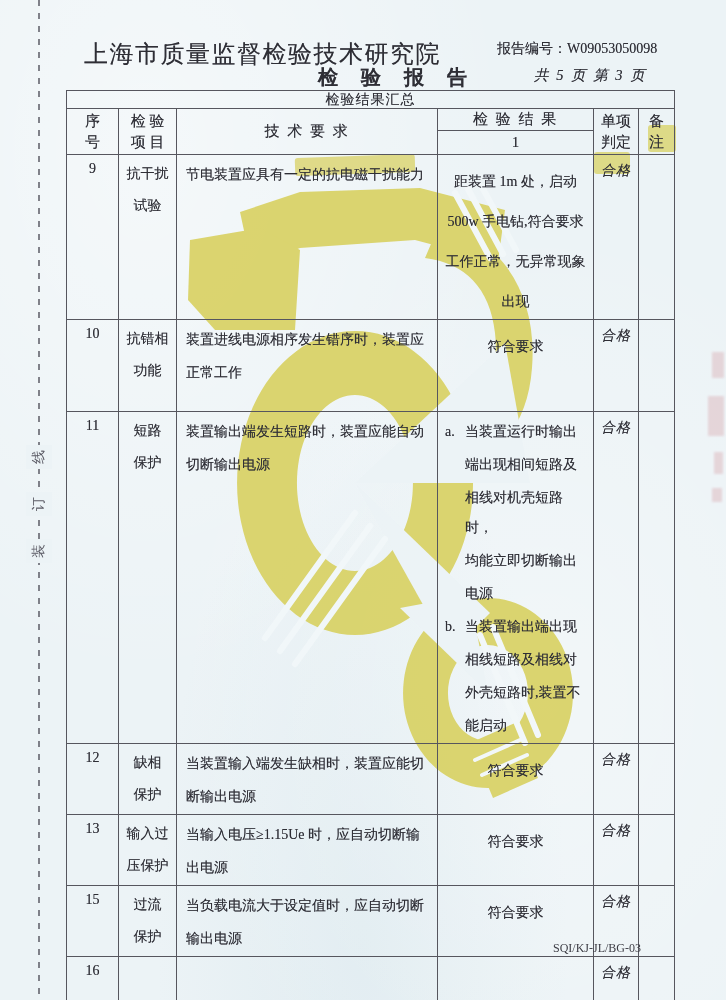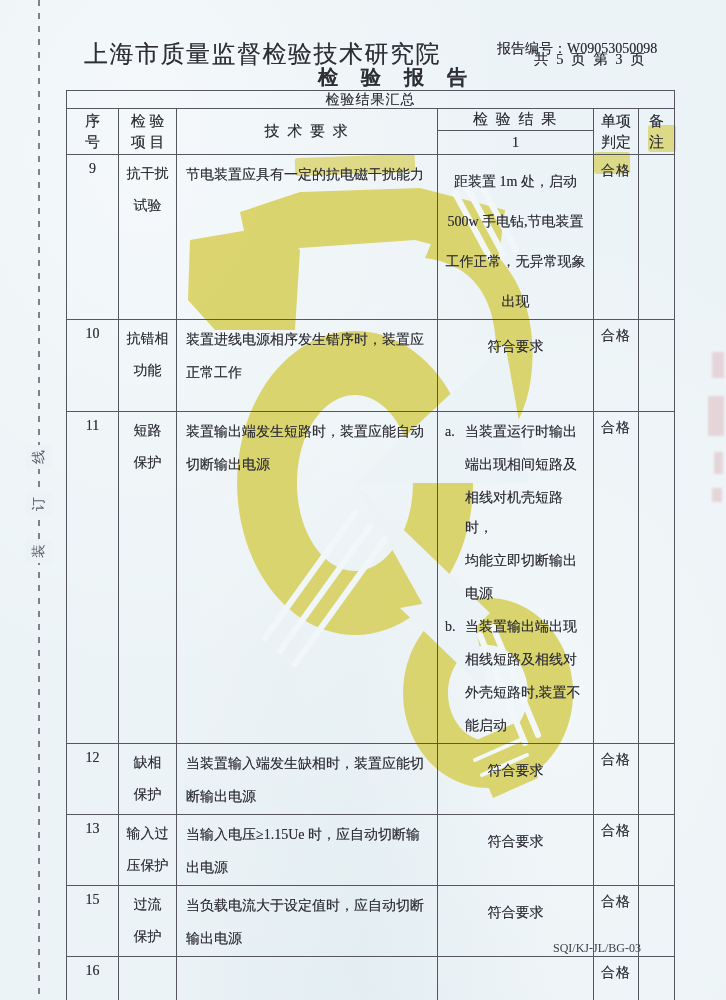--- a/index.html
+++ b/index.html
@@ -31,21 +31,21 @@
     background:var(--paper);
     display:flex;align-items:center;justify-content:center;
     font-size:14px;color:#5a5a64;
     transform:rotate(-90deg);
   }
   .bc0{top:444px}.bc1{top:491px}.bc2{top:538px}
   
   .org{position:absolute;left:84px;top:38px;font-size:24px;letter-spacing:1.5px;}
   .repno{position:absolute;left:497px;top:40px;font-size:14px;}
   .doctitle{position:absolute;left:318px;top:64px;font-size:20px;font-weight:bold;letter-spacing:9px;}
-  .pages{position:absolute;left:534px;top:50px;font-size:14.5px;letter-spacing:2px;}
+  .pages{position:absolute;left:534px;top:66px;font-size:14.5px;letter-spacing:2px;font-style:italic;}
   .footer-code{position:absolute;left:553px;top:941px;font-size:12px;color:#3c3c44;}
   
   .watermark{position:absolute;left:170px;top:183px;width:450px;height:620px;opacity:.85;}
   .wm-patch{position:absolute;background:var(--watermark);opacity:.7;border-radius:3px;}
   .wp1{left:295px;top:156px;width:120px;height:18px;transform:rotate(-2deg);}
   .wp2{left:594px;top:152px;width:36px;height:22px;}
   .wp3{left:648px;top:125px;width:28px;height:27px;}
   
   .redmark{position:absolute;background:var(--stamp_red);opacity:.22;filter:blur(1px);}
   .rm1{left:712px;top:352px;width:12px;height:26px;}
@@ -76,21 +76,21 @@
   tr.r13{height:55px}tr.r14{height:56px}tr.r15{height:56px}tr.r16{height:75px}
   .cell-no{text-align:center;padding-top:6px !important;}
   .cell-item{text-align:center;}
   .cell-item .line{line-height:30px;margin-top:2px;}
   .cell-req{padding-left:9px !important;}
   .cell-req .line{line-height:30px;margin-top:3px;font-family:Liberation Serif, serif;}
   .cell-result .cline{line-height:30px;margin-top:10px;text-align:center;}
   .cell-result .seg{display:flex;align-items:flex-start;padding-left:4px;}
   .cell-result .marker{width:20px;flex:0 0 20px;line-height:30px;margin-top:3px;}
   .cell-result .seg-lines .line{line-height:30px;margin-top:3px;}
-  .cell-judg{text-align:center;padding-top:7px !important;letter-spacing:1px;}
+  .cell-judg{text-align:center;padding-top:7px !important;letter-spacing:1px;font-style:italic;}
   .cell-note{}
   
   .org,.repno,.doctitle,.pages,table.report{text-shadow:0 0 .5px rgba(46,46,60,.55);}
 </style>
 </head>
 <body>
 
 <div class="page">
 
   <div class="binding-line"></div>
@@ -197,21 +197,21 @@
           <td class="cell-no">9</td>
           <td class="cell-item">
             <div class="line">抗干扰</div>
             <div class="line">试验</div>
           </td>
           <td class="cell-req">
             <div class="line">节电装置应具有一定的抗电磁干扰能力</div>
           </td>
           <td class="cell-result">
             <div class="cline">距装置 1m 处，启动</div>
-            <div class="cline">500w 手电钻,节电装置</div>
+            <div class="cline">500w 手电钻,符合要求</div>
             <div class="cline">工作正常，无异常现象</div>
             <div class="cline">出现</div>
           </td>
           <td class="cell-judg">合格</td>
           <td class="cell-note"></td>
         </tr>
         <tr class="r10">
           <td class="cell-no">10</td>
           <td class="cell-item">
             <div class="line">抗错相</div>

